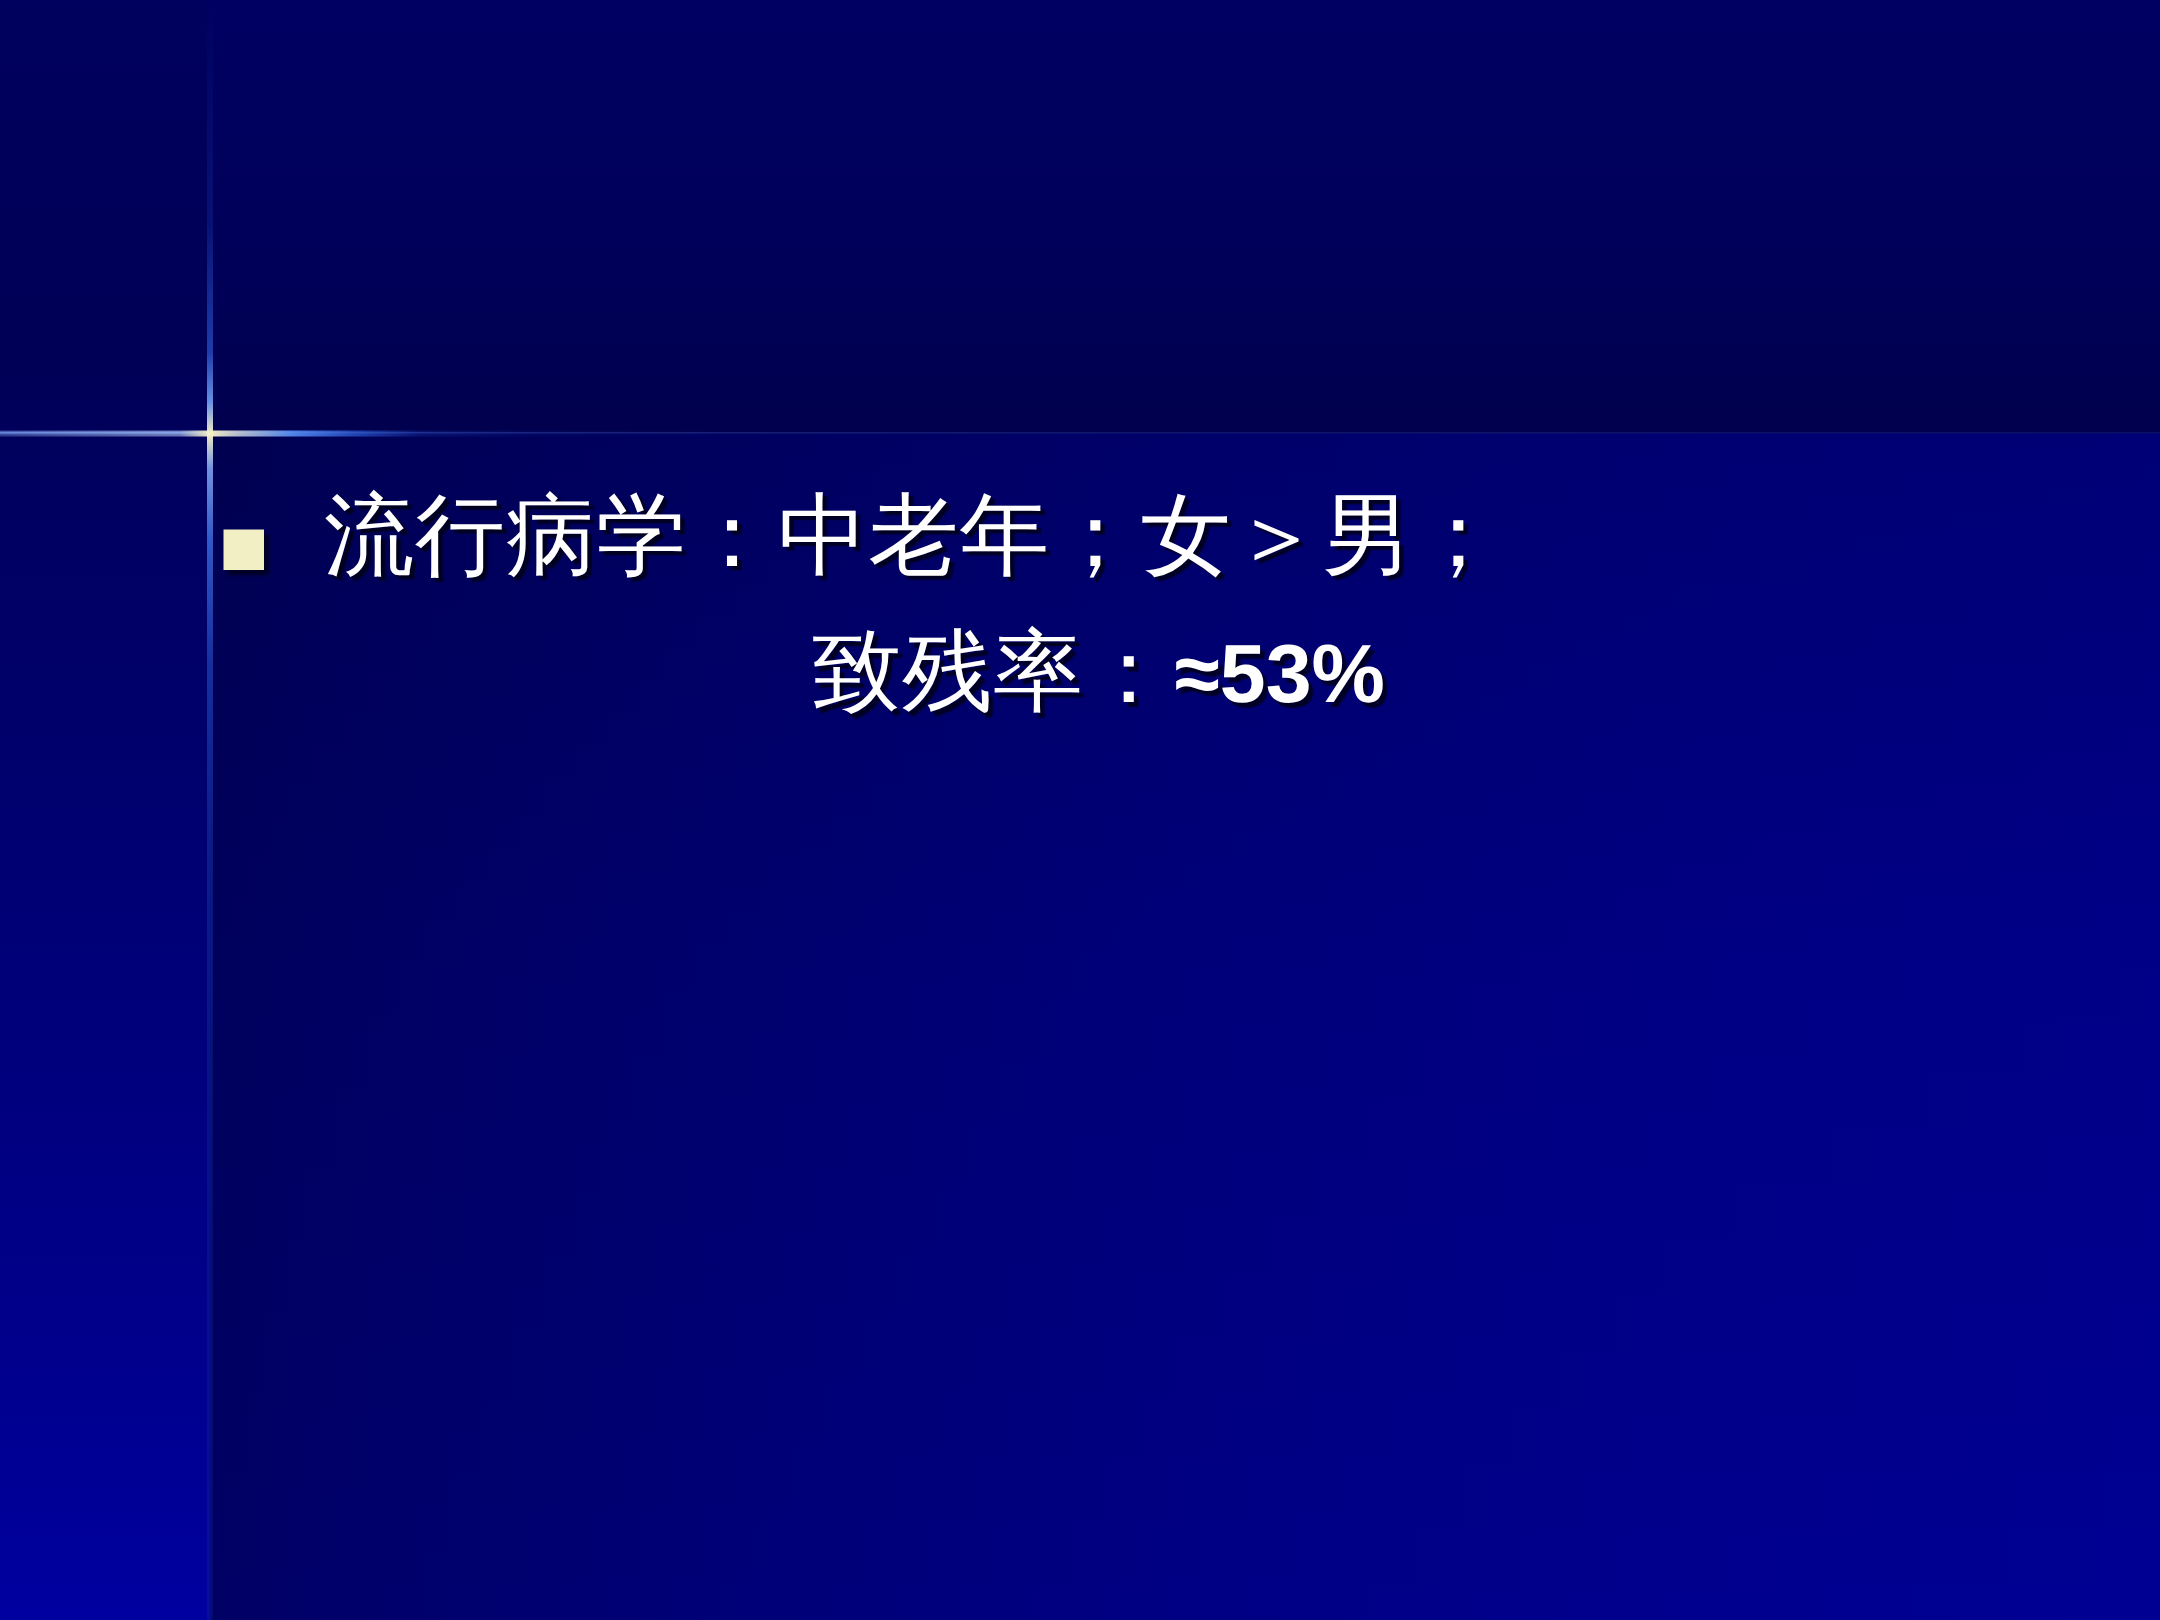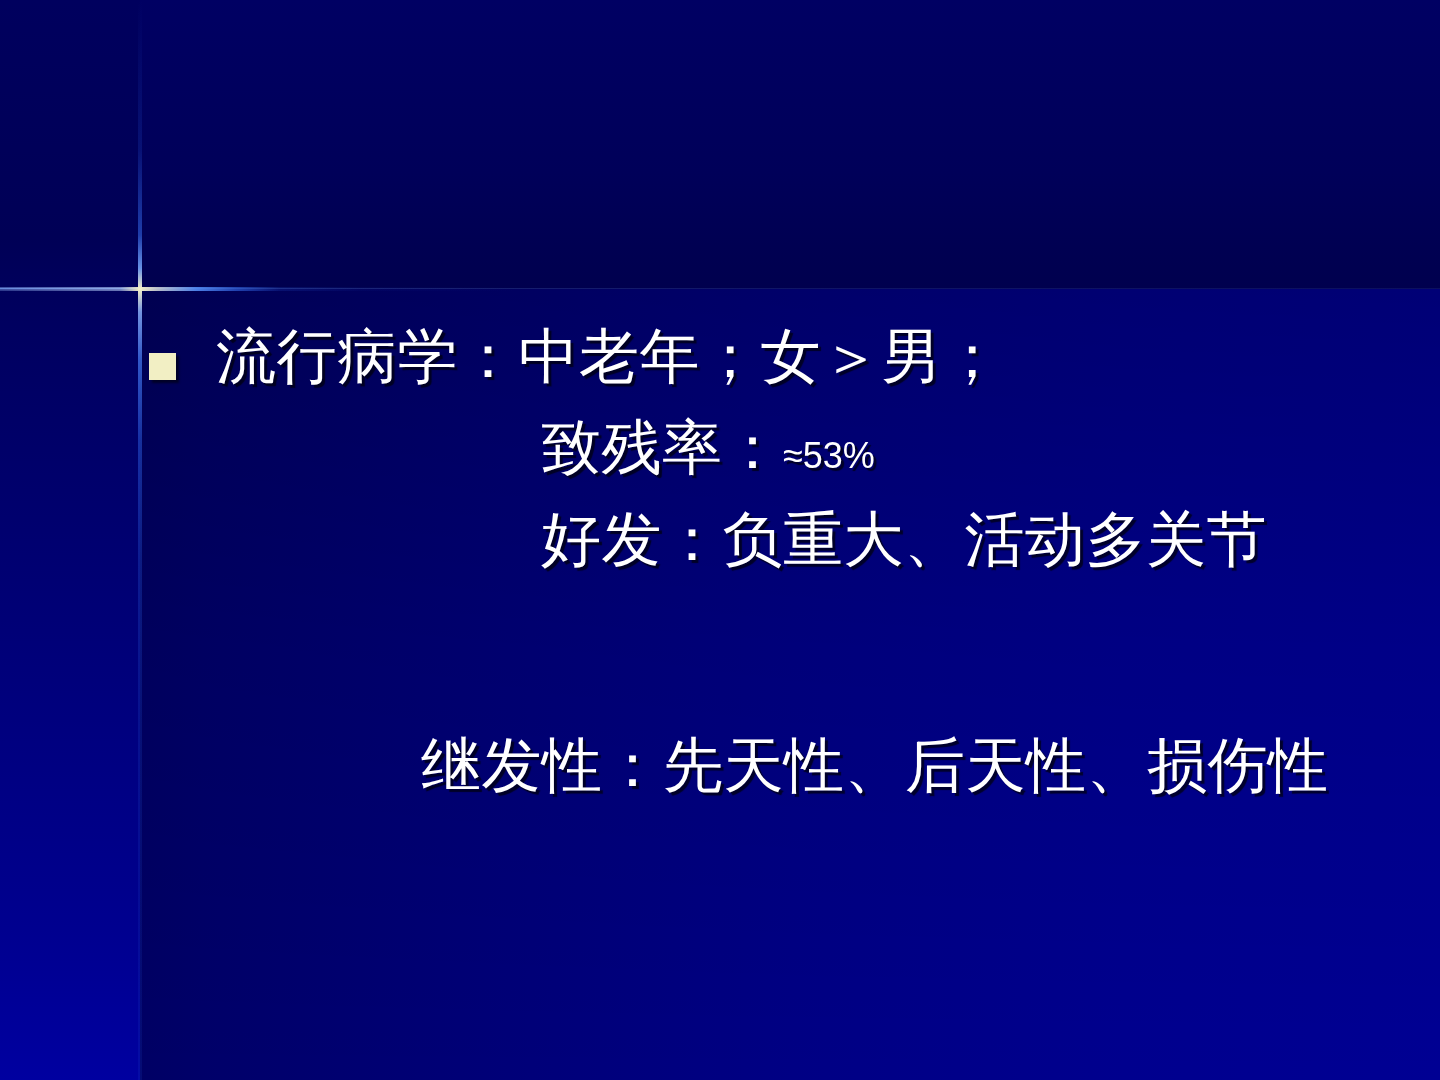--- a/index.html
+++ b/index.html
@@ -155,22 +155,22 @@
 
   .line-epidemiology { left: 216px; top: 327px; }
   .line-disability   { left: 541px; top: 418px; }
   .line-sites        { left: 541px; top: 510px; }
   .line-typing       { left: 222px; top: 600px; }
   .line-secondary    { left: 421px; top: 736px; }
 
   
   .sans-run {
     font-family: "Liberation Sans", "DejaVu Sans", sans-serif;
-    font-weight: normal;
-    font-size: 36px;
+    font-weight: bold;
+    font-size: 55px;
     letter-spacing: 0;
   }
 </style>
 </head>
 <body>
 
 <div id="slide">
 
   <div class="bg-upper"></div>
   <div class="bg-lower"></div>
@@ -181,18 +181,16 @@
   <div class="rule-h-thin"></div>
   <div class="rule-h"></div>
   <div class="rule-v"></div>
 
   <div class="bullet-marker"></div>
 
   <div class="line line-epidemiology">流行病学：中老年；女＞男；</div>
 
   <div class="line line-disability"><span>致残率：</span><span class="sans-run">≈53%</span></div>
 
-  <div class="line line-sites">好发：负重大、活动多关节</div>
 
 
-  <div class="line line-secondary">继发性：先天性、后天性、损伤性</div>
 
 </div>
 
 </body></html>

